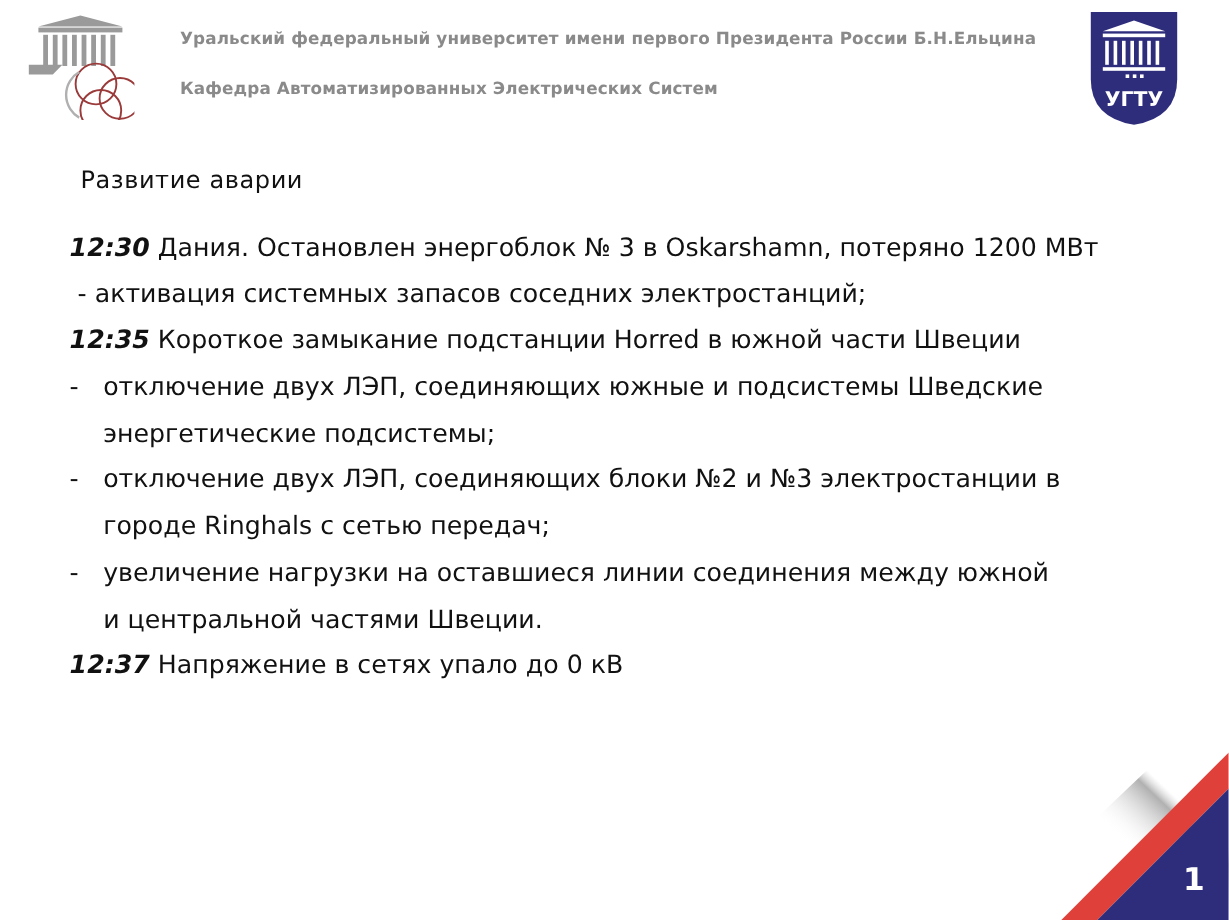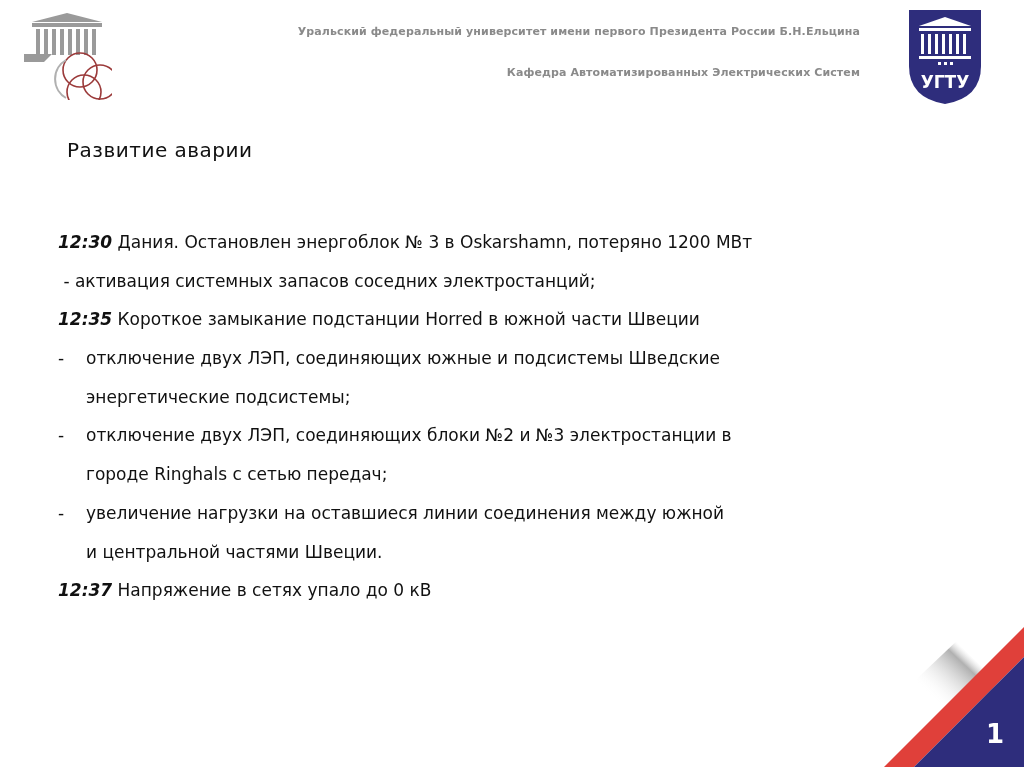--- a/index.html
+++ b/index.html
@@ -8,40 +8,39 @@
     background: #ffffff;
     font-family: "Liberation Sans", sans-serif;
     color: #111;
   }
   .slide { position: absolute; inset: 0; }
 
   
   .logo-left { position: absolute; left: 22px; top: 10px; width: 90px; height: 90px; }
   .logo-right { position: absolute; left: 905px; top: 6px; width: 80px; height: 100px; }
   .header-line {
-    position: absolute; left: 150px; width: 710px; text-align: right;
+    position: absolute; left: 150px; width: 710px; text-align: left;
     font-family: "DejaVu Sans", sans-serif; font-weight: bold;
-    color: #8a8a8a; font-size: 11px; letter-spacing: 0.1px; white-space: nowrap;
+    color: #8a8a8a; font-size: 14px; letter-spacing: 0.1px; white-space: nowrap;
   }
   .header-line.l1 { top: 25px; }
   .header-line.l2 { top: 66px; }
 
   
   .title {
     position: absolute; left: 67px; top: 138px;
     font-family: "DejaVu Sans", sans-serif; font-size: 20px; color: #111;
     letter-spacing: 0.5px; white-space: nowrap;
   }
 
   
   .body-text {
     position: absolute; left: 58px; top: 187px; width: 920px;
-    font-family: "DejaVu Sans", sans-serif; font-size: 17px; line-height: 38.7px;
+    font-family: "DejaVu Sans", sans-serif; font-size: 21px; line-height: 38.7px;
     color: #111;
-    margin-top: 36px;
   }
   .line { white-space: nowrap; height: 38.7px; }
   .time { font-weight: bold; font-style: italic; }
   .dash { display: inline-block; width: 28px; }
   .cont { padding-left: 28px; }
 
   
   .corner { position: absolute; right: 0; bottom: 0; width: 240px; height: 210px; }
   .slide-num {
     position: absolute; right: 20px; bottom: 18px; color: #fff;

